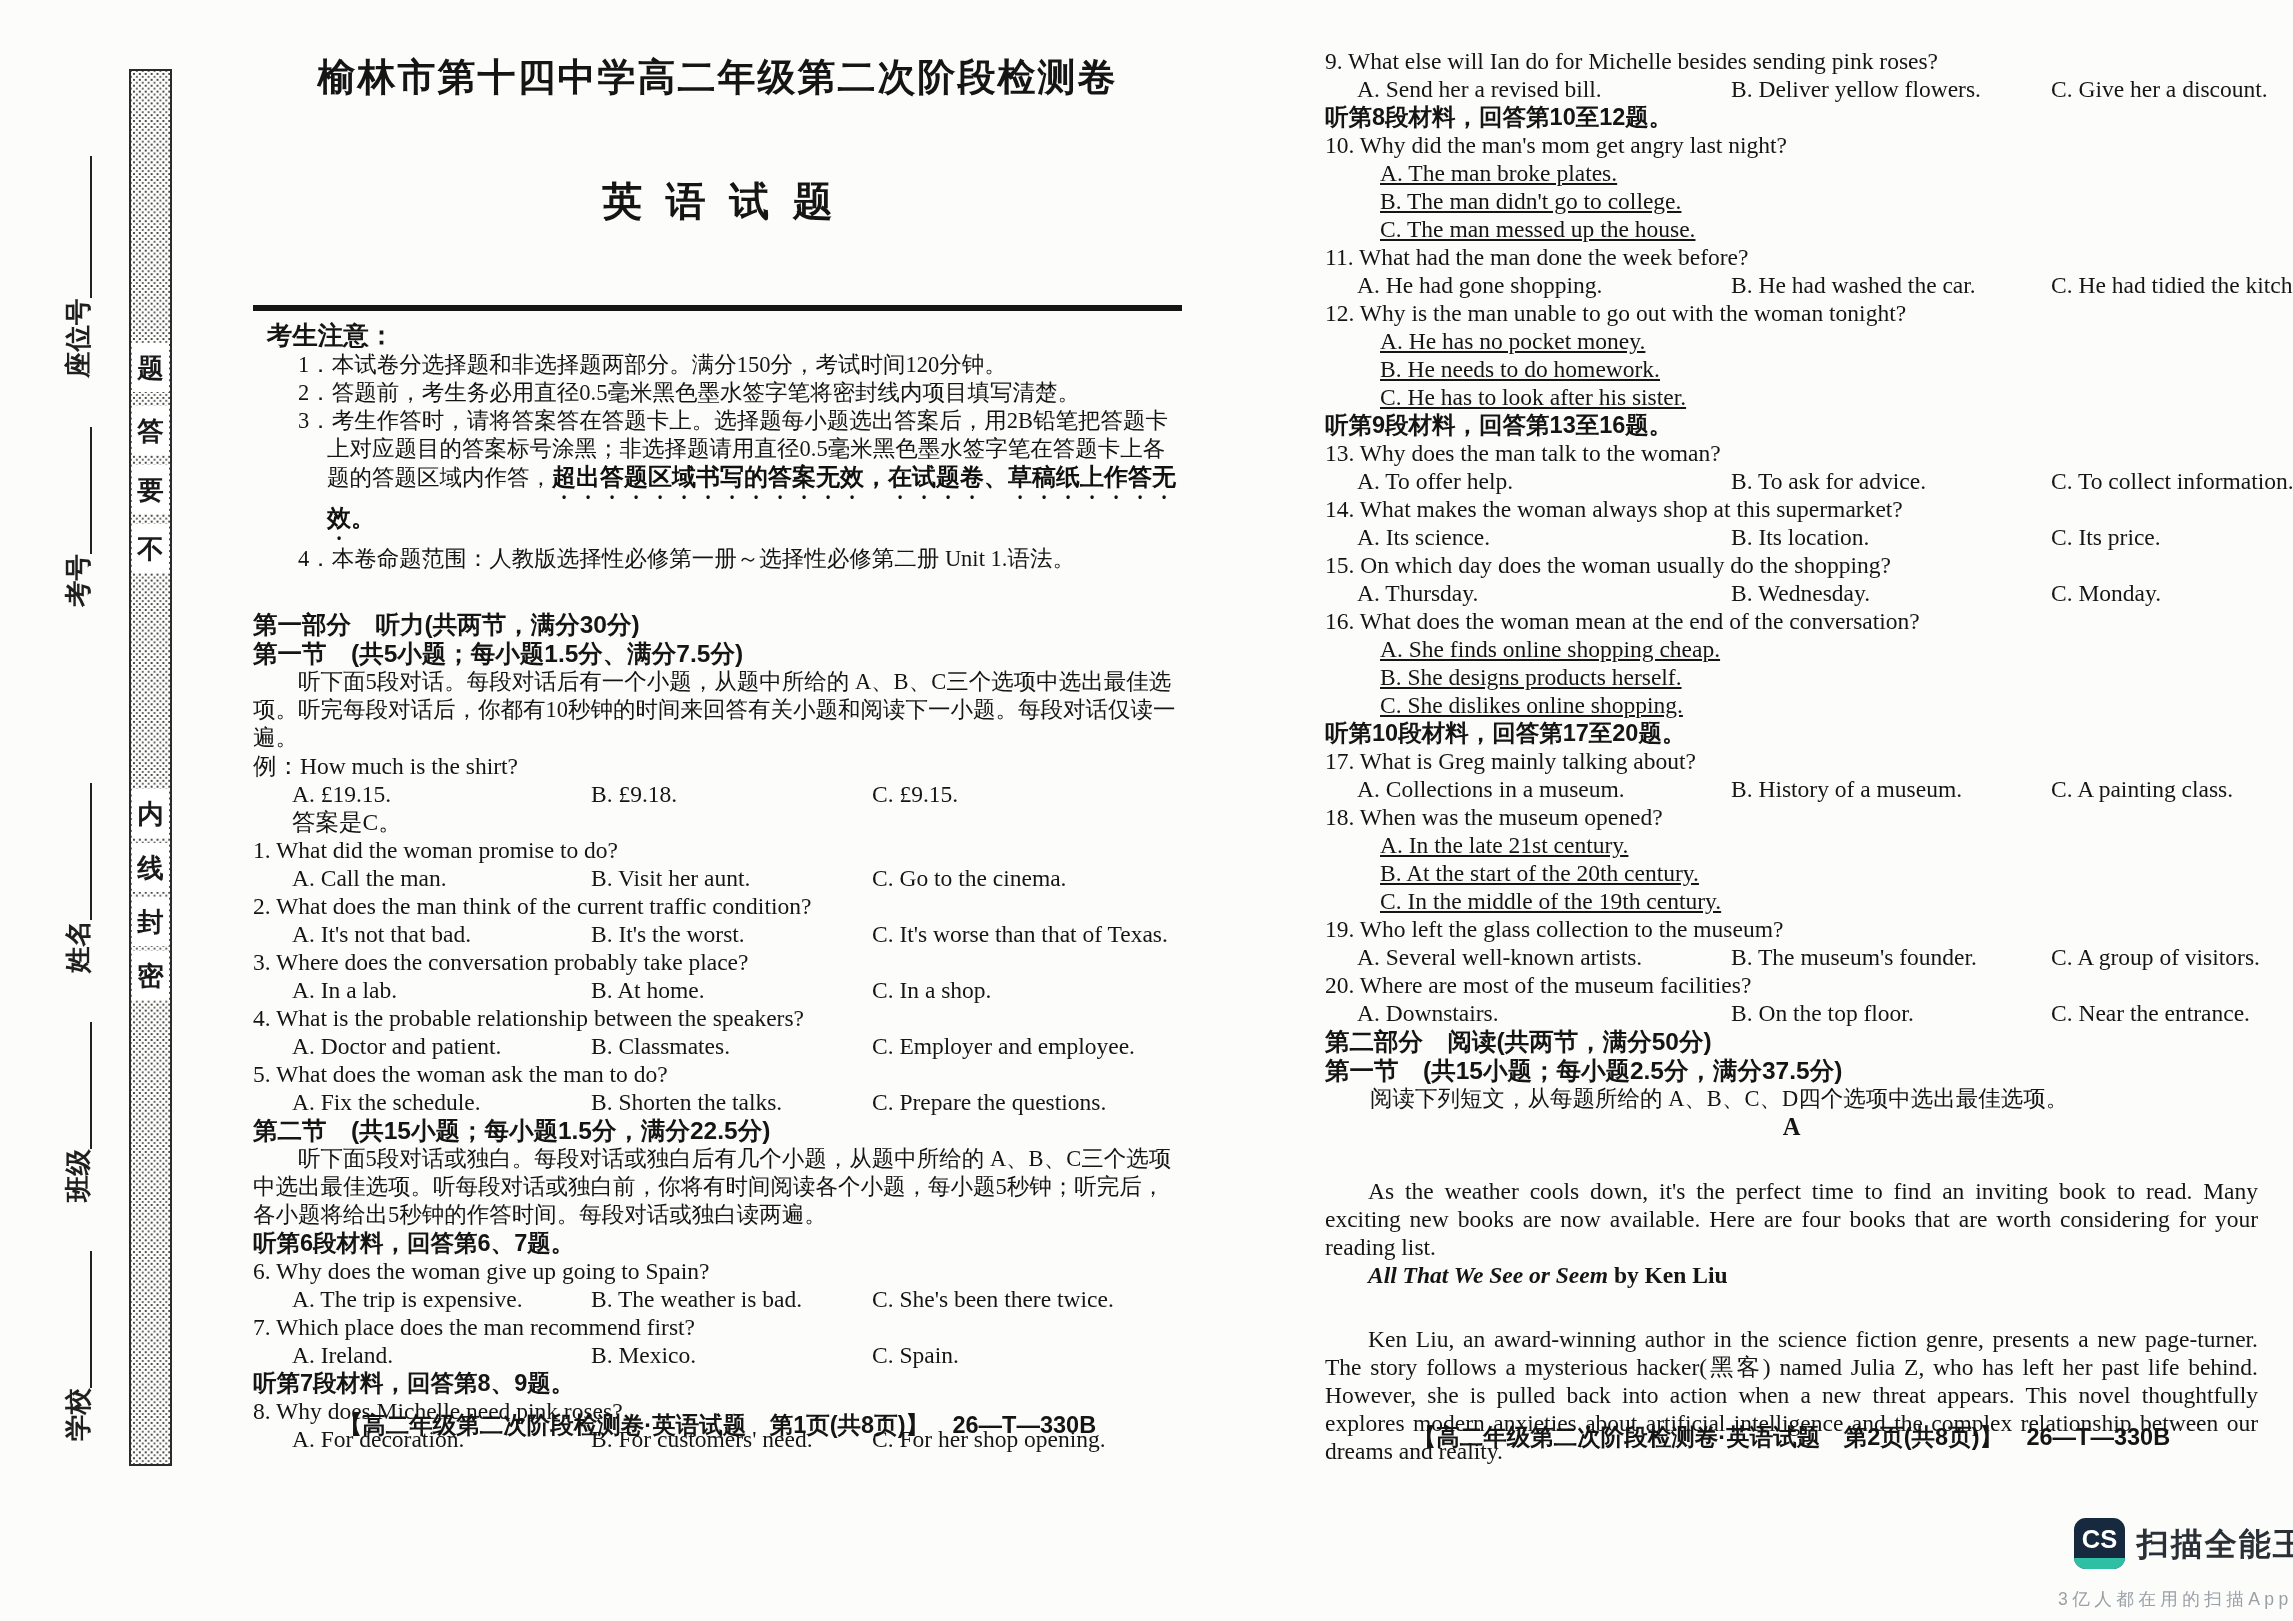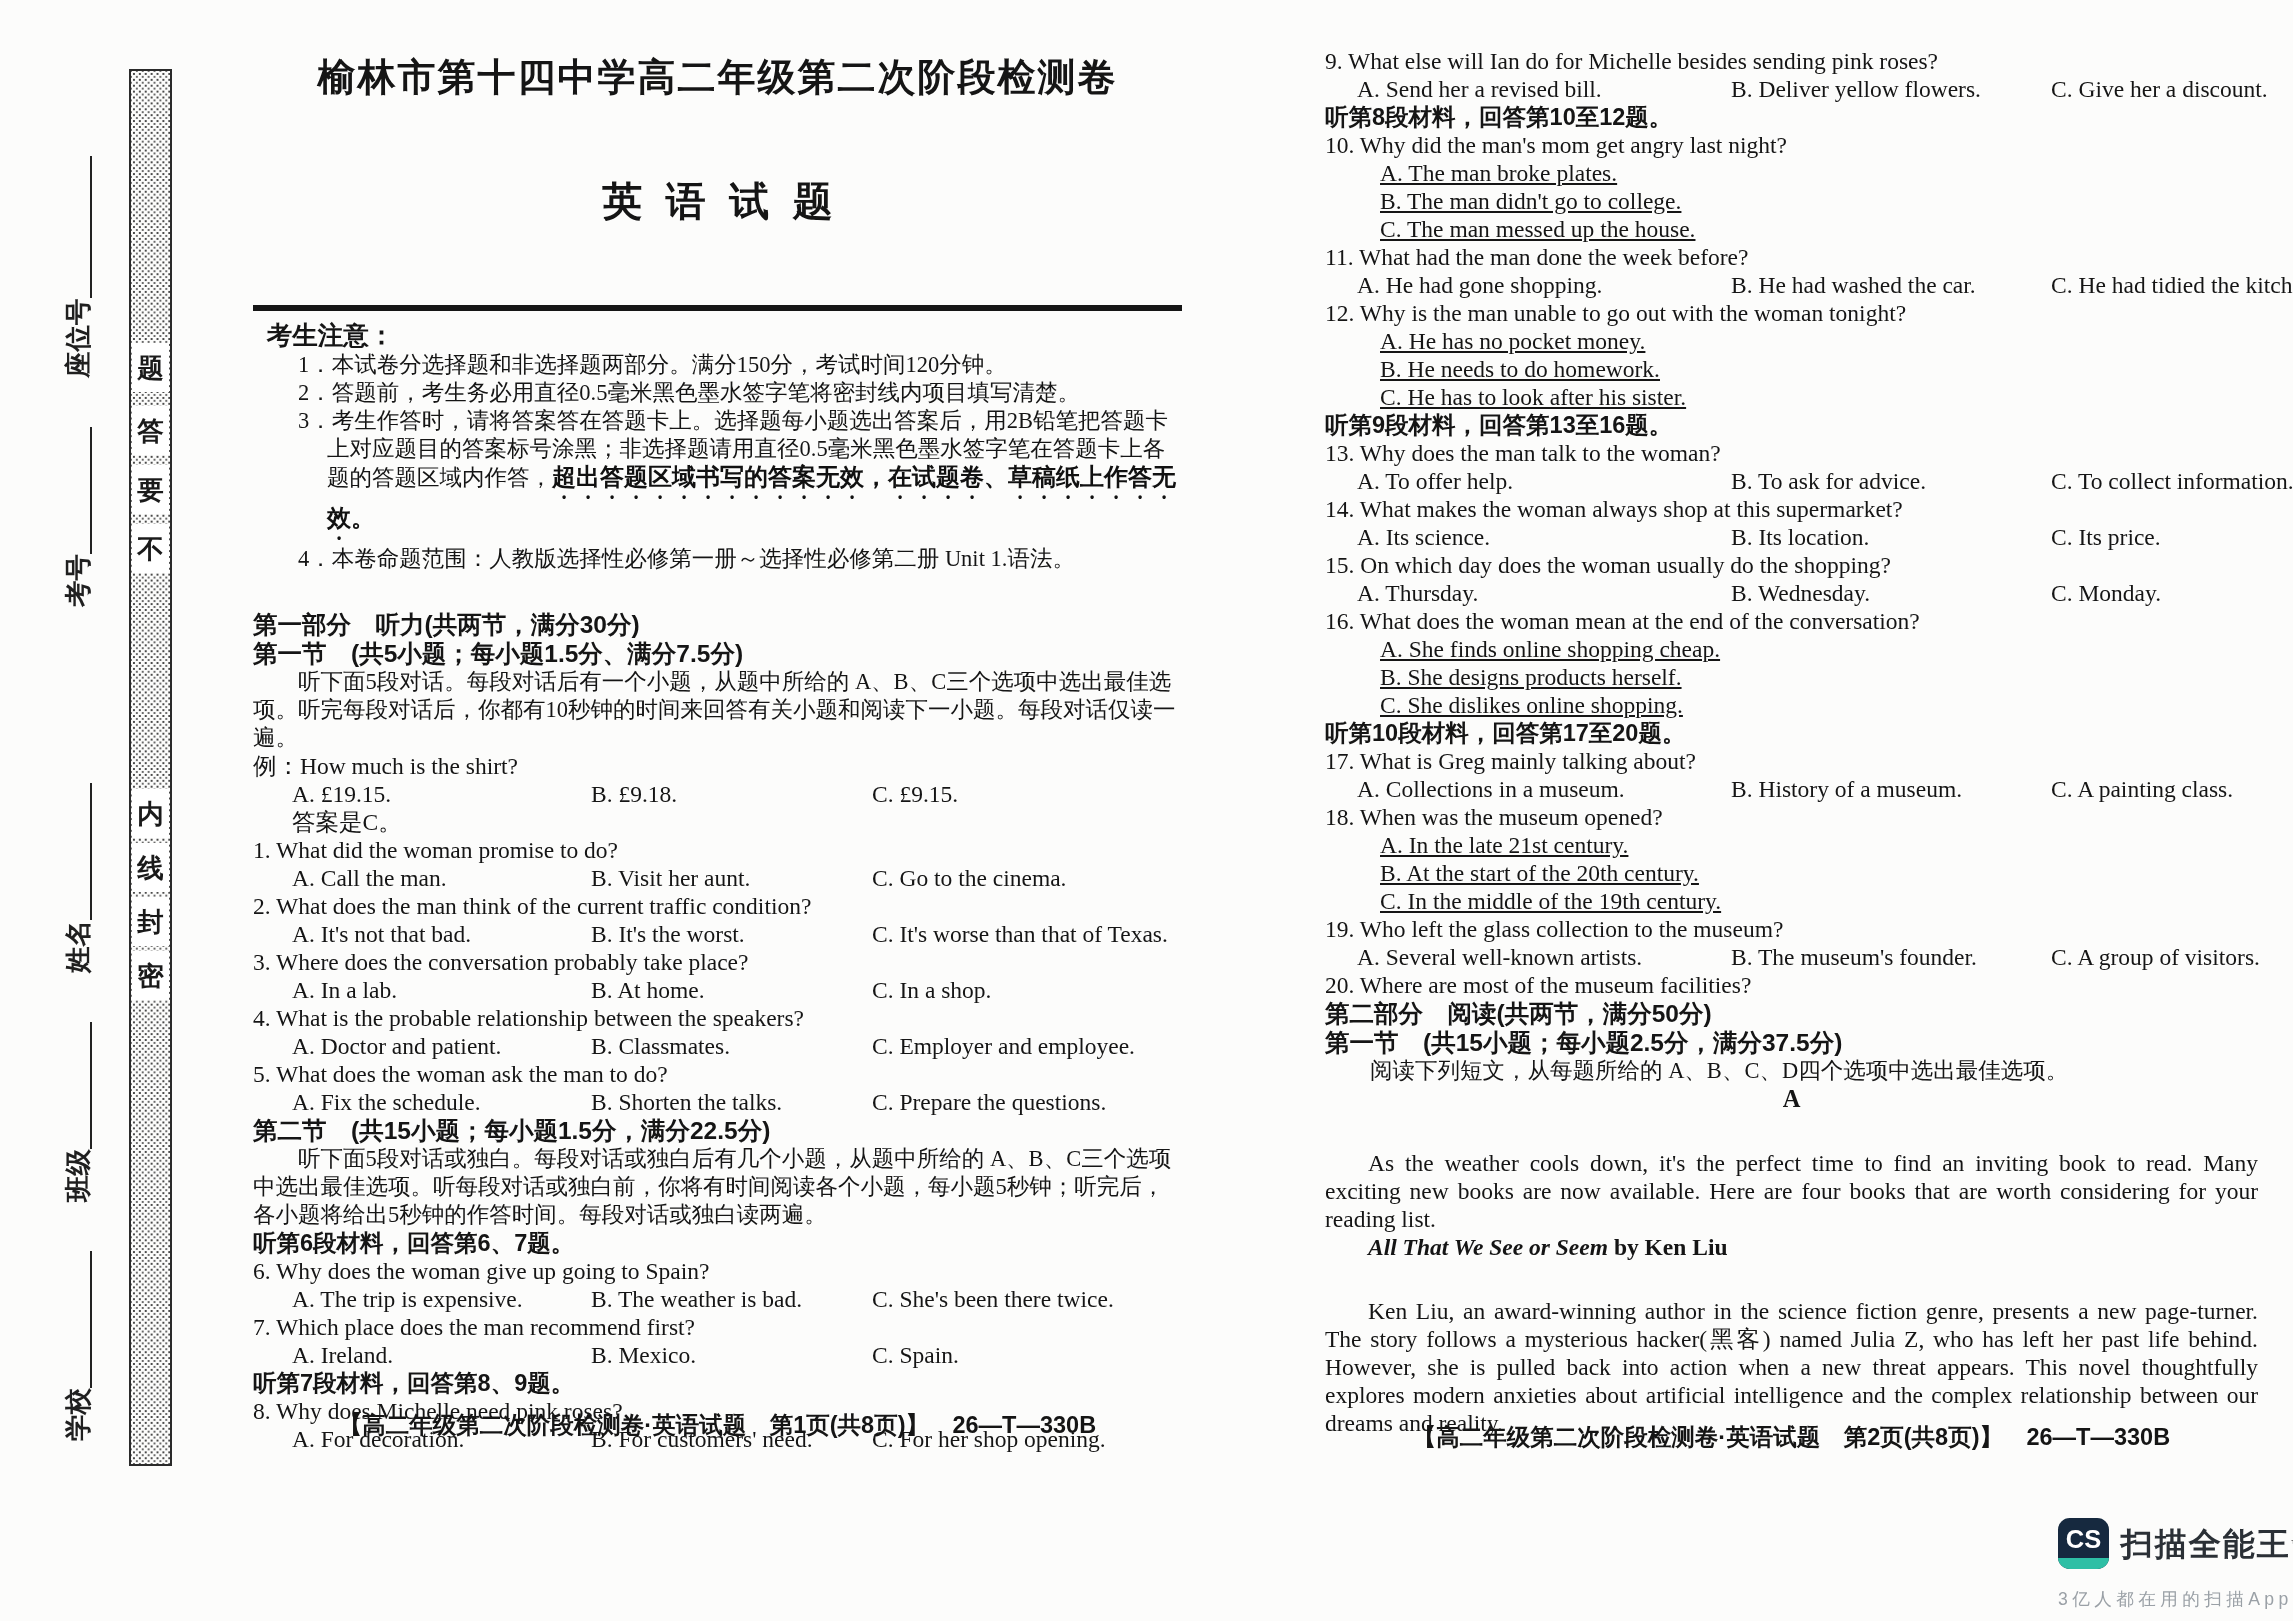--- a/index.html
+++ b/index.html
@@ -60,21 +60,21 @@
   .center-a{text-align:center;font-weight:bold;font-size:24.5px;}
   .para{text-align:justify;text-indent:43px;margin-top:36px;}
   .book-line{padding-left:43px;}
   .bt{font-weight:bold;font-style:italic;}
   .ba{font-weight:bold;font-style:normal;}
   .footer{position:absolute;text-align:center;font-family:"Liberation Sans",sans-serif;font-weight:bold;font-size:23.5px;width:929px;}
   .footer1{left:253px;top:1411px;}
   .footer2{left:1325px;top:1423px;width:933px;}
   
   .cs-logo{position:absolute;left:2058px;top:1518px;width:231px;}
-  .cs-row{display:flex;align-items:center;}
+  .cs-row{display:flex;align-items:center;margin-left:16px;}
   .cs-icon{
     width:51px;height:51px;border-radius:11.8px;background:#16293f;position:relative;overflow:hidden;
     display:flex;align-items:center;justify-content:center;flex:0 0 51px;
   }
   .cs-icon .cs-txt{color:#fff;font-family:"Liberation Sans",sans-serif;font-weight:bold;font-size:25.5px;line-height:1;margin-top:-7.8px;}
   .cs-icon .cs-teal{position:absolute;left:0;right:0;bottom:0;height:10.8px;background:#2ebfa5;}
   .cs-brand{margin-left:11.8px;font-family:"Liberation Sans",sans-serif;font-weight:bold;font-size:32px;color:#2b3036;letter-spacing:2px;white-space:nowrap;}
   .cs-tm{font-size:11.8px;vertical-align:top;color:#555;}
   .cs-tagline{margin-top:16px;font-family:"Liberation Sans",sans-serif;font-size:17.6px;color:#9aa0a6;letter-spacing:4.4px;white-space:nowrap;}
 </style>
@@ -305,20 +305,25 @@
   <div class="q">
     <p class="qt">19. Who left the glass collection to the museum?</p>
     <div class="opts">
       <span>A. Several well-known artists.</span>
       <span>B. The museum's founder.</span>
       <span>C. A group of visitors.</span>
     </div>
   </div>
   <div class="q">
     <p class="qt">20. Where are most of the museum facilities?</p>
+    <div class="opts">
+      <span>A. Downstairs.</span>
+      <span>B. On the top floor.</span>
+      <span>C. Near the entrance.</span>
+    </div>
   </div>
 
   <p class="part-head hei">第二部分　阅读(共两节，满分50分)</p>
   <p class="part-head hei">第一节　(共15小题；每小题2.5分，满分37.5分)</p>
   <p class="zh indent">阅读下列短文，从每题所给的 A、B、C、D四个选项中选出最佳选项。</p>
   <p class="center-a">A</p>
   <p class="para">As the weather cools down, it's the perfect time to find an inviting book to read. Many exciting new books are now available. Here are four books that are worth considering for your reading list.</p>
   <p class="book-line"><i class="bt">All That We See or Seem</i><b class="ba"> by Ken Liu</b></p>
   <p class="para">Ken Liu, an award-winning author in the science fiction genre, presents a new page-turner. The story follows a mysterious hacker(黑客) named Julia Z, who has left her past life behind. However, she is pulled back into action when a new threat appears. This novel thoughtfully explores modern anxieties about artificial intelligence and the complex relationship between our dreams and reality.</p>
 </div>

